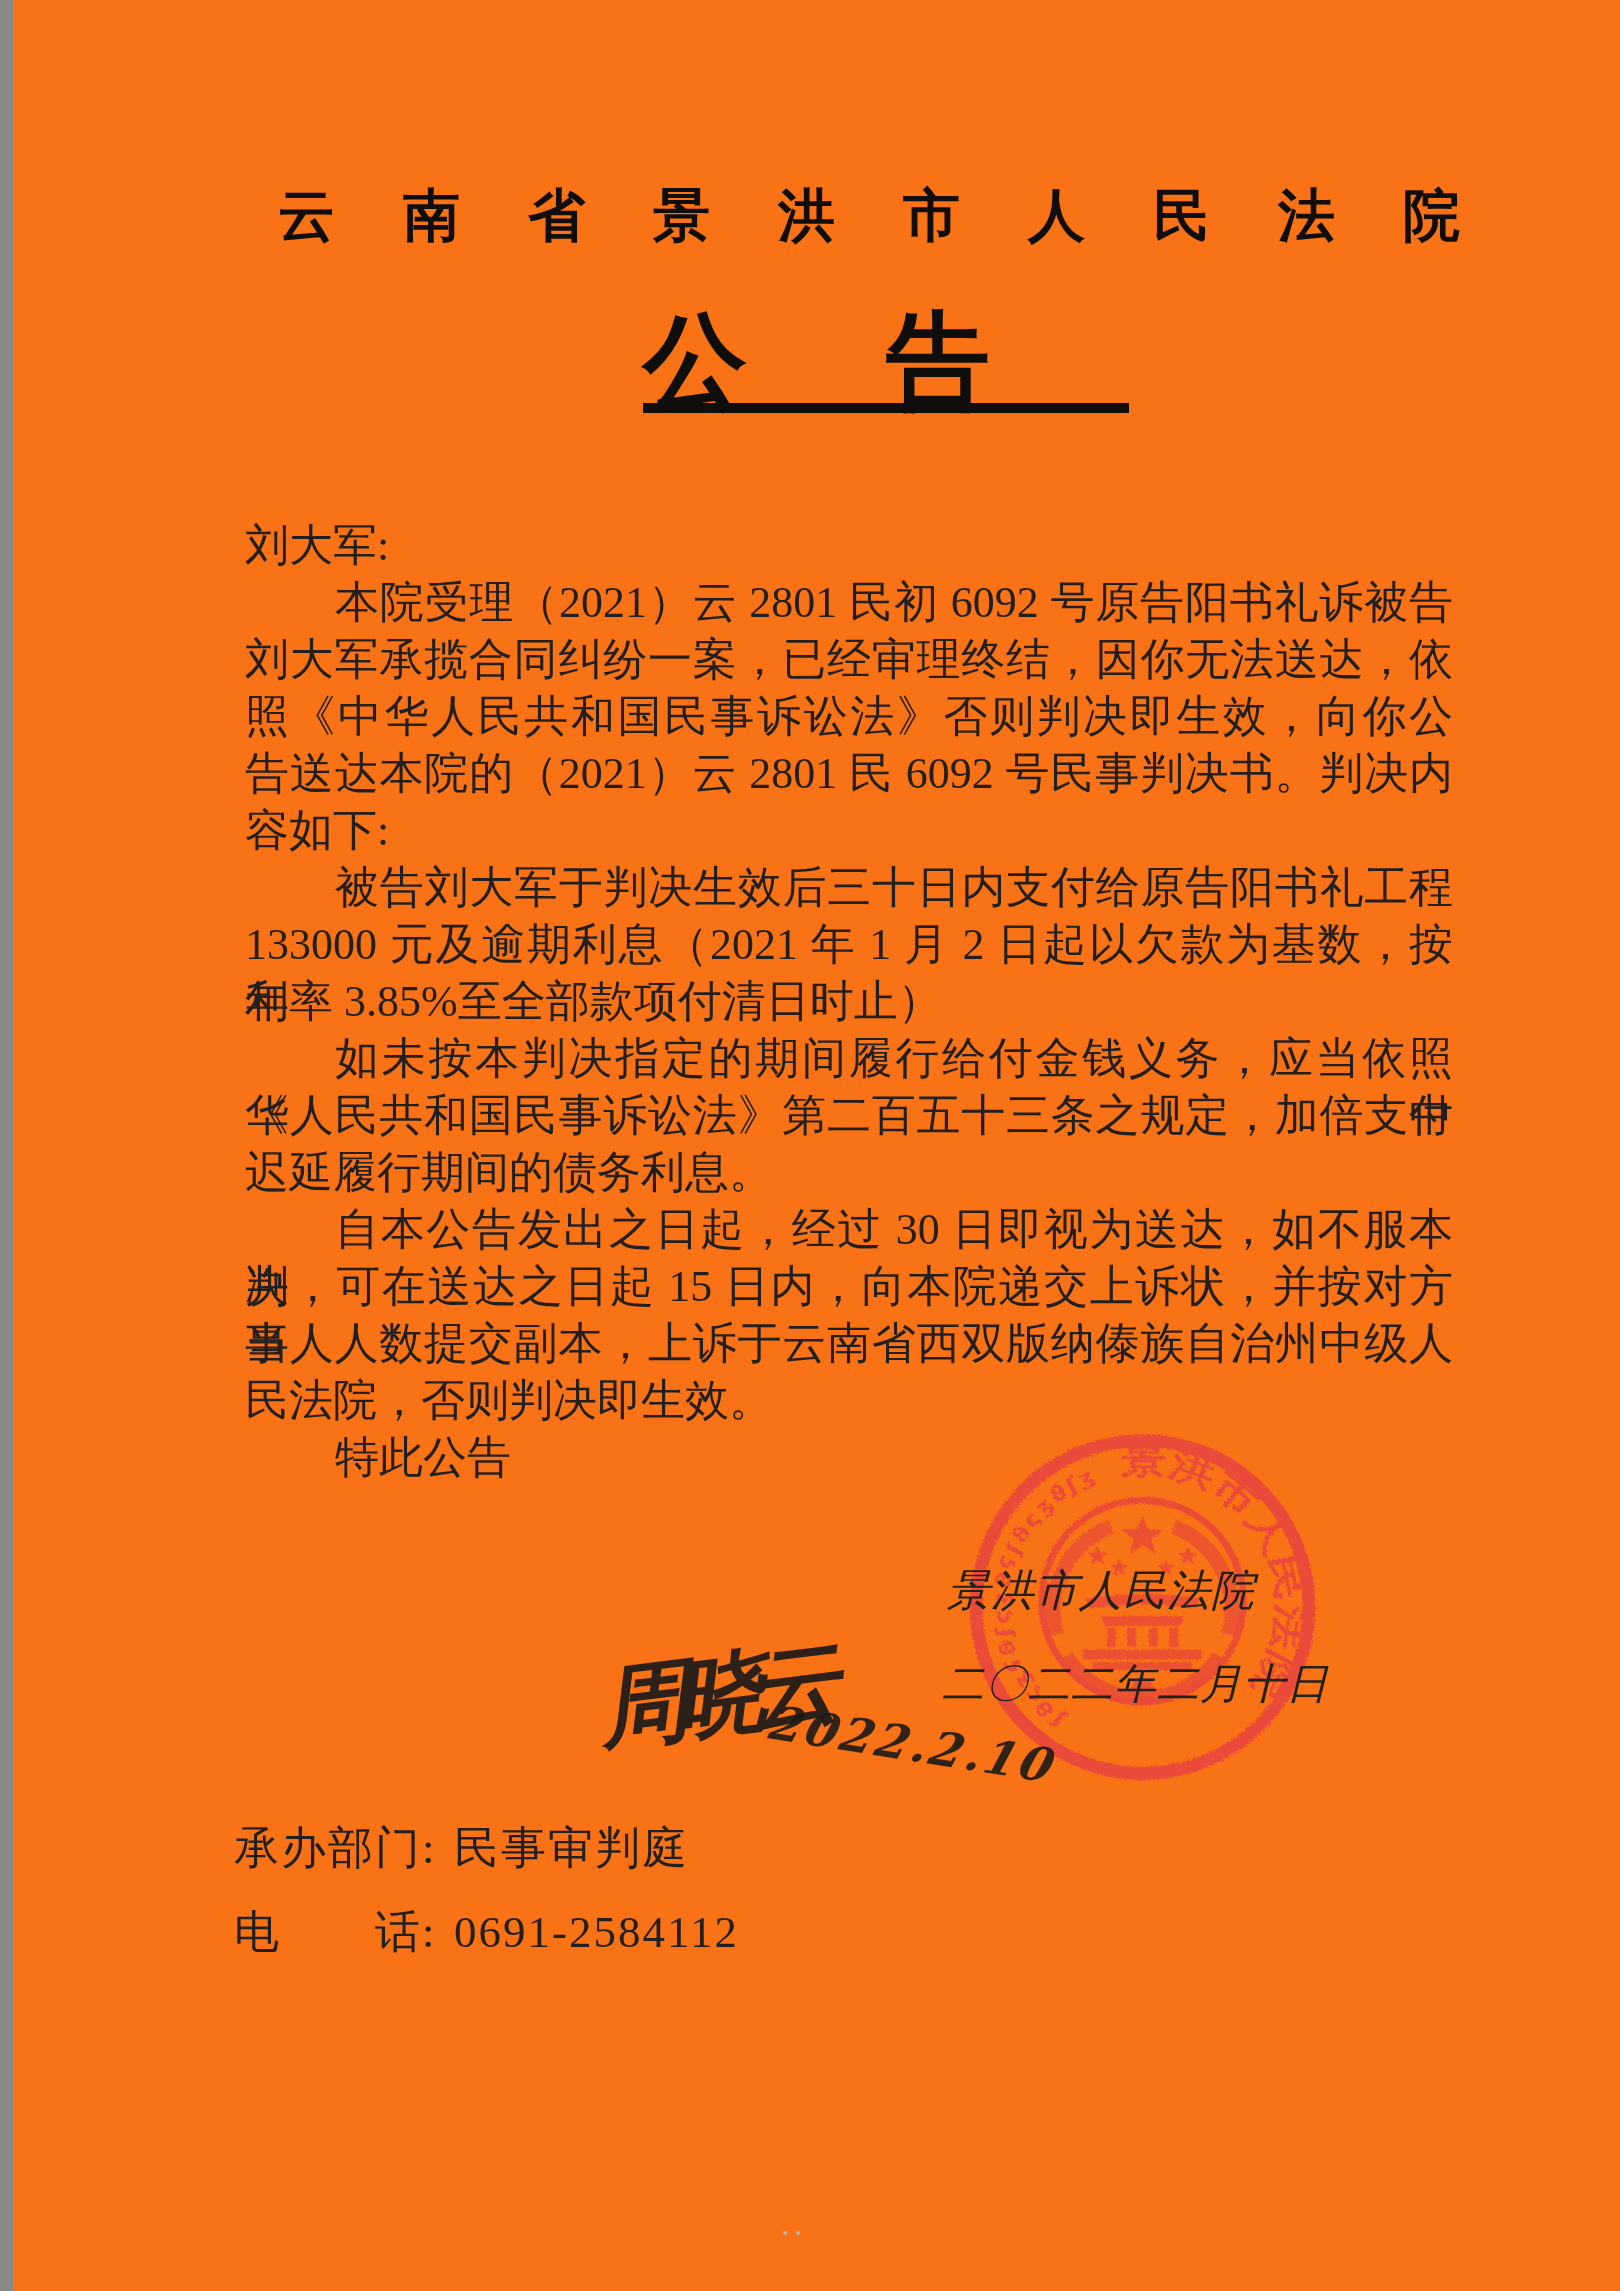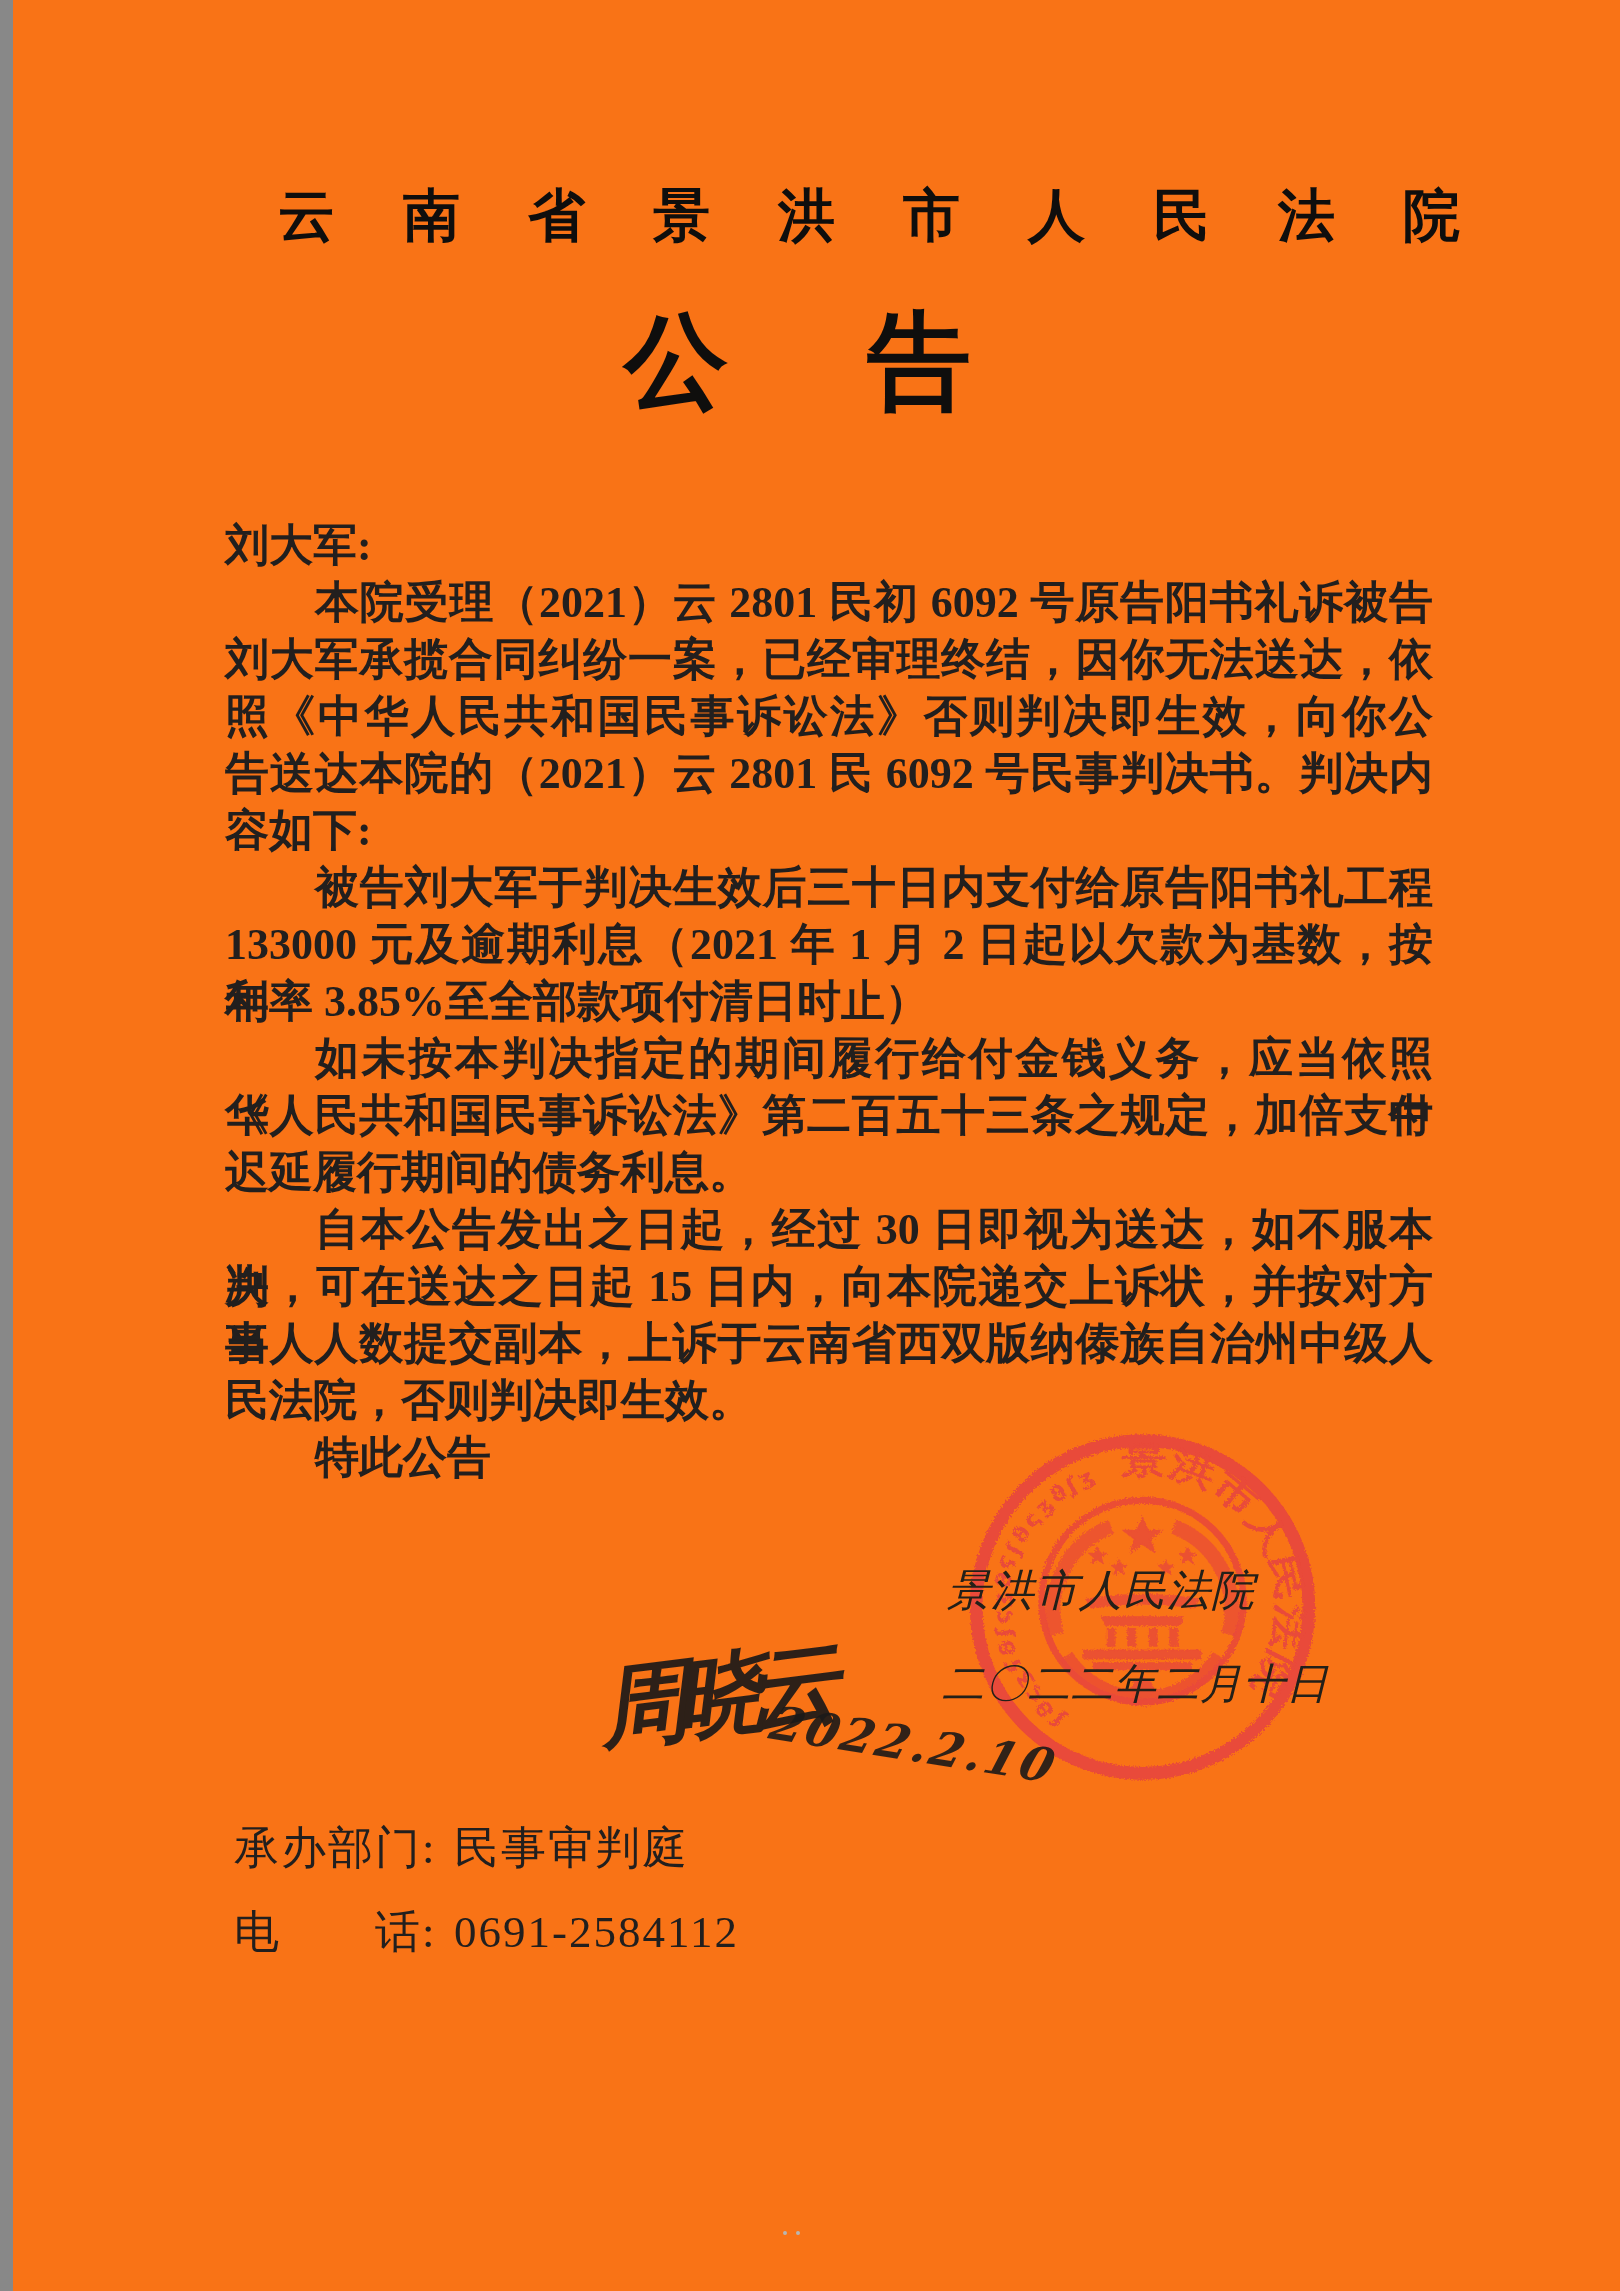--- a/index.html
+++ b/index.html
@@ -12,27 +12,27 @@
     color:#221f1e;
     margin-left:13px;
   }
   .abs{position:absolute;}
   #court-title{
     left:265px;top:184px;
     font-size:57px;font-weight:bold;color:#0f0e0d;
     letter-spacing:68px;white-space:nowrap;line-height:63px;
   }
   #doc-title{
-    left:611px;top:304px;
+    left:630px;top:304px;
     font-size:104px;font-weight:bold;color:#0f0e0d;
-    letter-spacing:139px;white-space:nowrap;line-height:116px;
+    letter-spacing:139px;white-space:nowrap;line-height:116px;text-decoration:underline;
   }
   #body-lines{
-    left:212px;top:517px;width:1208px;
-    font-size:44px;line-height:57px;font-weight:bold;
+    left:232px;top:517px;width:1208px;
+    font-size:44px;line-height:57px;
   }
   .line{height:57px;white-space:nowrap;}
   .line.j{white-space:normal;text-align:justify;text-align-last:justify;}
   .line.ind{padding-left:90px;}
   .line.j.ind{padding-left:0;text-indent:90px;}
   
   #seal{left:948px;top:1421px;z-index:1;}
   
   .overseal{z-index:3;color:#232019;font-style:italic;}
   #seal-court{left:934px;top:1562px;font-size:43px;letter-spacing:1px;}

